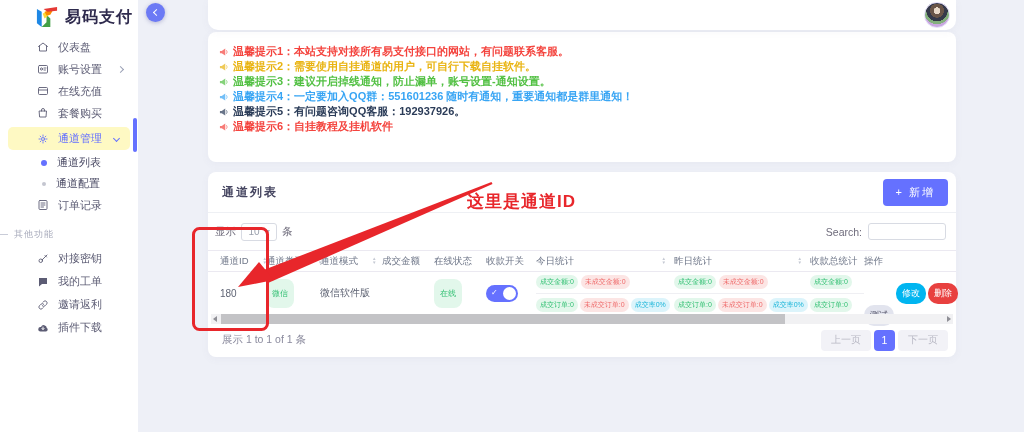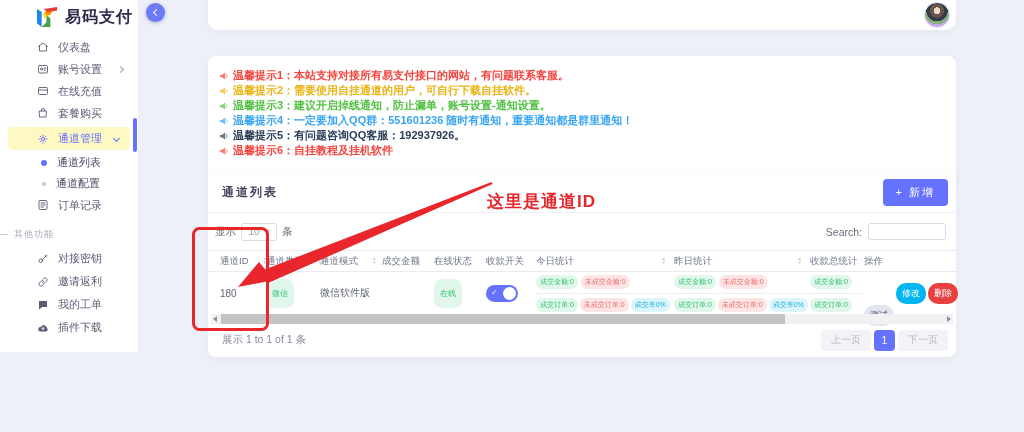--- a/index.html
+++ b/index.html
@@ -1,20 +1,20 @@
 <!DOCTYPE html>
 <html><head>
 <meta charset="utf-8">
 <style>
   * { margin:0; padding:0; box-sizing:border-box; }
   html,body { width:1024px; height:432px; overflow:hidden; }
   body { background:#eef0f7; font-family:"Liberation Sans","DejaVu Sans",sans-serif; position:relative; }
 
   
-  .sidebar { position:absolute; left:0; top:0; width:138px; height:352px; background:#fff; z-index:5; }
+  .sidebar { position:absolute; left:0; top:0; width:138px; height:432px; background:#fff; z-index:5; }
   .logo { display:flex; align-items:center; gap:6px; padding:4px 0 0 34px; height:30px; cursor:pointer; }
   .logo svg { width:25px; height:23px; flex:none; }
   .logo-text { font-size:16px; font-weight:bold; color:#2e2a4d; letter-spacing:1px; white-space:nowrap; }
   .nav { margin-top:6px; }
   .nav-item { height:22px; display:flex; align-items:center; gap:9px; padding-left:37px; font-size:11px; color:#5c5c74; cursor:pointer; white-space:nowrap; }
   .nav-item svg { width:12px; height:12px; flex:none; stroke:currentColor; fill:none; stroke-width:1.8; stroke-linecap:round; stroke-linejoin:round; }
   .nav-item.active { margin:3px 8px 2px 8px; padding-left:29px; height:23px; background:#fef9c3; border-radius:5px; color:#6571ff; }
   .chev { width:5px; height:5px; border-right:1.4px solid #9aa0b5; border-bottom:1.4px solid #9aa0b5; margin-left:auto; margin-right:15px; flex:none; }
   .chev.right { transform:rotate(-45deg); }
   .chev.down  { transform:rotate(45deg); border-color:#6571ff; margin-right:11px; }
@@ -32,21 +32,21 @@
   .chev-l { width:5px; height:5px; border-left:1.6px solid #fff; border-bottom:1.6px solid #fff; transform:rotate(45deg); margin-left:2px; }
 
   
   .topbar { position:absolute; left:208px; top:0; width:748px; height:30px; background:#fff; border-radius:0 0 10px 10px; box-shadow:0 2px 8px rgba(90,90,130,.05); z-index:4; }
   .avatar { position:absolute; right:6px; top:2px; width:26px; height:26px; border-radius:50%; cursor:pointer;
     background:radial-gradient(circle at 50% 32%, #e9d9c9 0 16%, #6a5548 17% 34%, #35394a 35% 52%, #84b07e 53% 66%, #c9a7e0 67% 84%, #f0e7f8 85% 100%);
     border:1px solid #e6defa; }
 
   
   .card { position:absolute; left:208px; background:#fff; border-radius:8px; box-shadow:0 2px 8px rgba(90,90,130,.05); }
-  .tips-card { top:56px; width:748px; height:130px; padding:12px 16px 0 11px; }
+  .tips-card { top:32px; width:748px; height:130px; padding:12px 16px 0 11px; }
   .tip-line { display:flex; align-items:center; gap:4px; height:15px; font-size:11px; font-weight:bold; white-space:nowrap; }
   .tip-line svg { width:10px; height:10px; flex:none; opacity:.7; }
   .tip-link { color:#3a3a3a; font-weight:normal; text-decoration:none; margin-left:6px; }
 
   .table-card { top:172px; width:748px; height:185px; }
   .card-head { height:41px; display:flex; align-items:center; justify-content:space-between; padding:0 8px 0 14px; border-bottom:1px solid #eef0f4; }
   .card-title { font-size:12px; font-weight:bold; color:#454560; letter-spacing:2px; }
   .btn-add { background:#6571ff; color:#fff; border:none; border-radius:4px; font-size:11px; padding:6px 13px; cursor:pointer; letter-spacing:2px; }
 
   .controls { height:37px; display:flex; align-items:center; justify-content:space-between; padding:0 10px 0 7px; }
@@ -91,21 +91,21 @@
   .arr.r { right:2px; border-left:4px solid #8f8f96; }
 
   .card-foot { height:32px; display:flex; align-items:center; justify-content:space-between; padding:0 8px 0 14px; }
   .foot-info { font-size:10.5px; color:#8a8a9d; }
   .pager { display:flex; align-items:center; gap:3px; }
   .pg-btn { height:21px; padding:0 10px; background:#f2f2f7; color:#b9b9c5; border:none; border-radius:4px; font-size:10px; cursor:pointer; display:flex; align-items:center; }
   .pg-page { width:21px; height:21px; background:#6571ff; color:#fff; border:none; border-radius:4px; font-size:10.5px; cursor:pointer; }
 
   
   .ann-svg { position:absolute; left:0; top:0; width:1024px; height:432px; z-index:30; pointer-events:none; }
-  .ann-text { position:absolute; left:487px; top:190px; font-size:17px; font-weight:bold; z-index:31; pointer-events:none; letter-spacing:1px; }
+  .ann-text { position:absolute; left:467px; top:190px; font-size:17px; font-weight:bold; z-index:31; pointer-events:none; letter-spacing:1px; }
 </style>
 </head>
 <body>
 
 <aside class="sidebar">
   <div class="logo">
     <svg viewBox="0 0 24 24">
       <polygon fill="#1e88e5" points="2,3 7,6 7,22 2,18"></polygon>
       <polygon fill="#43a047" points="7,22 12,17 12,9 16,13 16,22"></polygon>
       <polygon fill="#fdd835" points="8,8 14,4 14,10 10,13"></polygon>
@@ -174,30 +174,30 @@
 
     <div class="nav-item lower">
       <svg viewBox="0 0 24 24">
           <circle cx="7.5" cy="15.5" r="3.5"></circle>
           <path d="M10.5 13.5L20 4M16 5l3 3"></path>
         </svg>
       <span>对接密钥</span>
     </div>
     <div class="nav-item lower">
       <svg viewBox="0 0 24 24">
+          <path class="filled" d="M4 4h16v12H10l-6 5z"></path>
+        </svg>
+      <span>我的工单</span>
+    </div>
+    <div class="nav-item lower">
+      <svg viewBox="0 0 24 24">
           <path d="M10.5 13.5a4 4 0 0 0 5.7 0l2.8-2.8a4 4 0 0 0-5.7-5.7l-1.6 1.6"></path>
           <path d="M13.5 10.5a4 4 0 0 0-5.7 0l-2.8 2.8a4 4 0 0 0 5.7 5.7l1.6-1.6"></path>
         </svg>
       <span>邀请返利</span>
-    </div>
-    <div class="nav-item lower">
-      <svg viewBox="0 0 24 24">
-          <path class="filled" d="M4 4h16v12H10l-6 5z"></path>
-        </svg>
-      <span>我的工单</span>
     </div>
     <div class="nav-item lower">
       <svg viewBox="0 0 24 24">
           <path class="filled" d="M7 19a4.5 4.5 0 1 1 1-8.9A6 6 0 0 1 19.6 12 3.8 3.8 0 0 1 18 19z"></path>
           <path d="M12 10v5m-2.3-2.3L12 15l2.3-2.3" stroke="#fff"></path>
         </svg>
       <span>插件下载</span>
     </div>
   </nav>
   <div class="indicator"></div>

